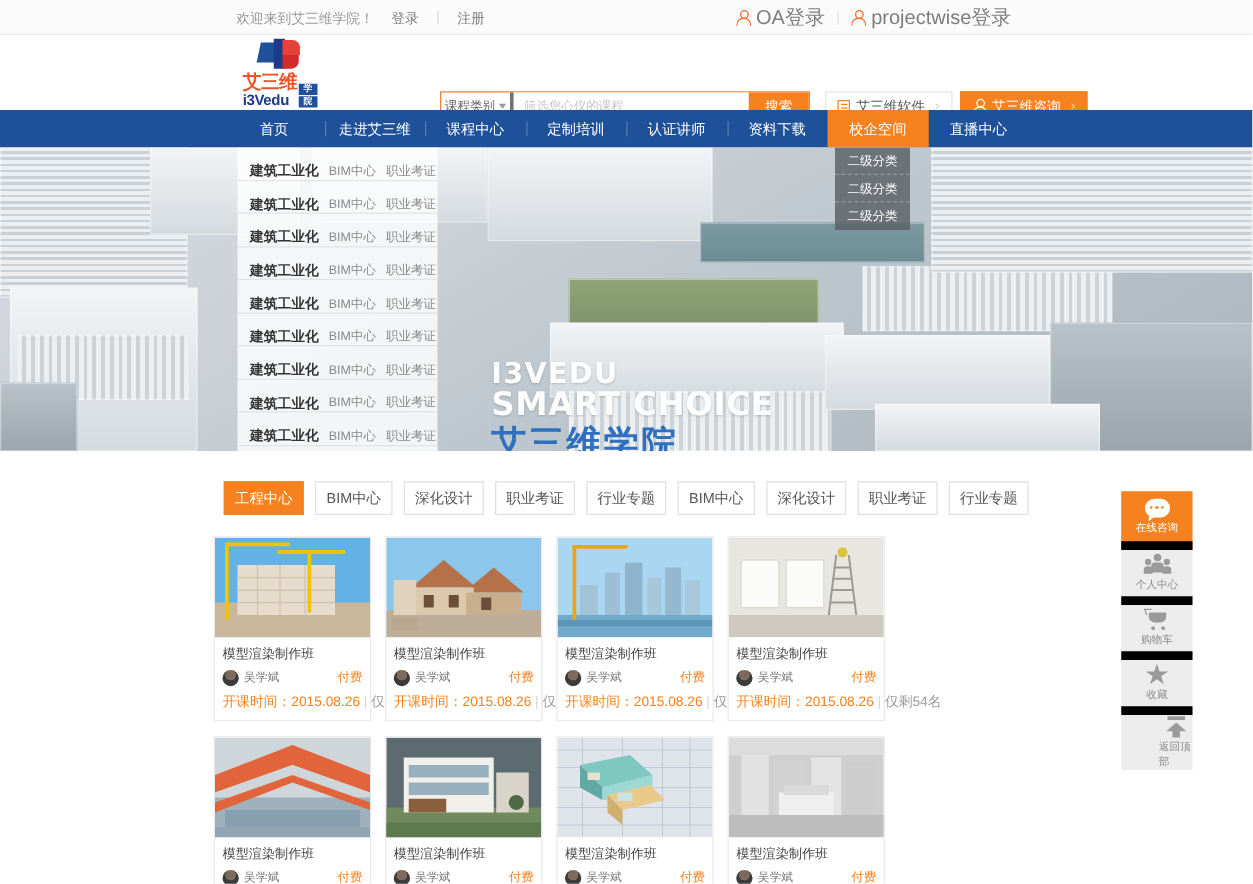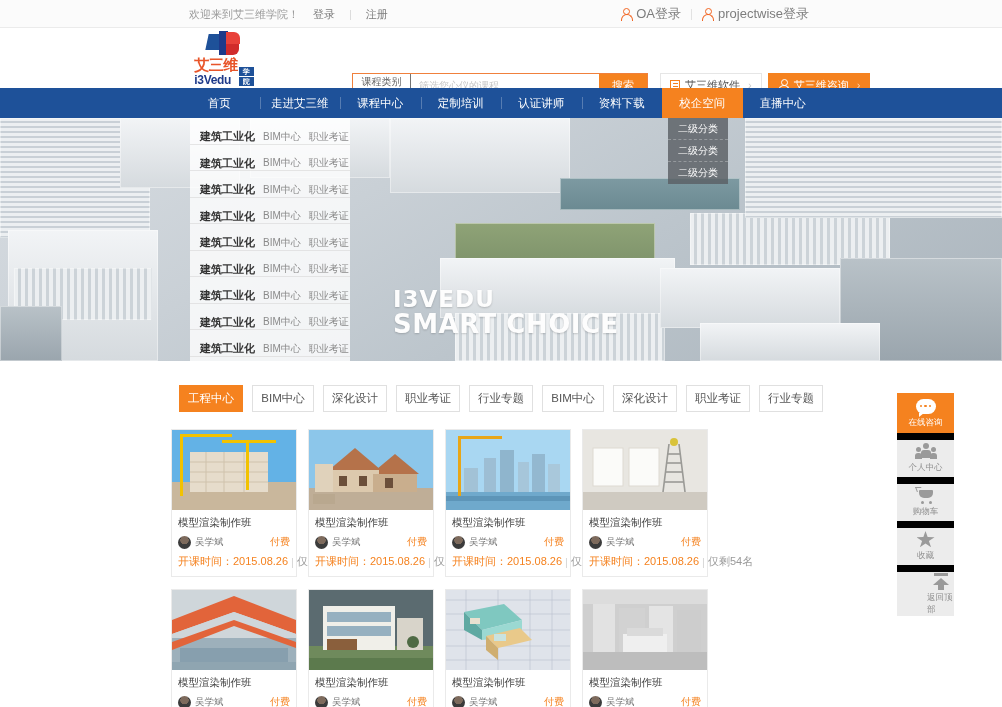--- a/index.html
+++ b/index.html
@@ -27,21 +27,21 @@
     position: absolute; left: 189px; top: 0; height: 28px;
     display: flex; align-items: center; gap: 14px;
   }
   .topbar-welcome { color: #9a9a9a; font-size: 11px; }
   .topbar-link { color: #7d7d7d; font-size: 11px; text-decoration: none; }
   .topbar-sep { color: #d8d8d8; font-size: 11px; }
   .topbar-right {
     position: absolute; right: 193px; top: 0; height: 28px;
     display: flex; align-items: center; gap: 10px;
   }
-  .oa-item { display: flex; align-items: center; gap: 5px; color: #7d7d7d; font-size: 13px; }
+  .oa-item { display: flex; align-items: center; gap: 5px; color: #7d7d7d; font-size: 16px; }
   .person-ico { width: 11px; height: 12px; display: inline-block; position: relative; }
   .person-ico::before {
     content: ""; position: absolute; left: 3px; top: 0;
     width: 5px; height: 5px; border: 1.2px solid #f26522; border-radius: 50%;
   }
   .person-ico::after {
     content: ""; position: absolute; left: 0.5px; top: 6px;
     width: 10px; height: 6px;
     border: 1.2px solid #f26522; border-bottom: none;
     border-radius: 6px 6px 0 0;
@@ -87,21 +87,21 @@
   }
 
   .searchwrap {
     position: absolute; left: 352px; top: 45px;
     width: 296px; height: 24px;
     border: 1px solid #f0803c; display: flex; background: #fff;
   }
   .cat-select {
     width: 58px; height: 22px; display: flex; align-items: center;
     justify-content: center; gap: 3px;
-    font-size: 10px; color: #666; border-right: 1px solid #737373; cursor: pointer; flex-direction: column;
+    font-size: 10px; color: #666; border-right: 3px solid #737373; cursor: pointer;
   }
   .caret {
     width: 0; height: 0; border-left: 3px solid transparent;
     border-right: 3px solid transparent; border-top: 4px solid #999;
   }
   .search-input {
     flex: 1; border: none; outline: none; font-size: 10px;
     color: #333; padding: 0 8px; font-family: "Liberation Sans", sans-serif;
   }
   .search-input::placeholder { color: #c6c6c6; }
@@ -499,20 +499,21 @@
         <span class="cat-a">建筑工业化</span>
         <span class="cat-b">BIM中心</span>
         <span class="cat-c">职业考证</span>
 
       </div>
     </div>
 
     <div class="banner-text">
       <div class="bt-en1">I3VEDU</div>
       <div class="bt-en2">SMART CHOICE</div>
+      <div class="bt-cn">艾三维学院</div>
 
     </div>
   </div>
 
   <div class="main">
     <div class="tabs">
       <div class="tab active">
           <span>工程中心</span>
         </div>
       <div class="tab">

